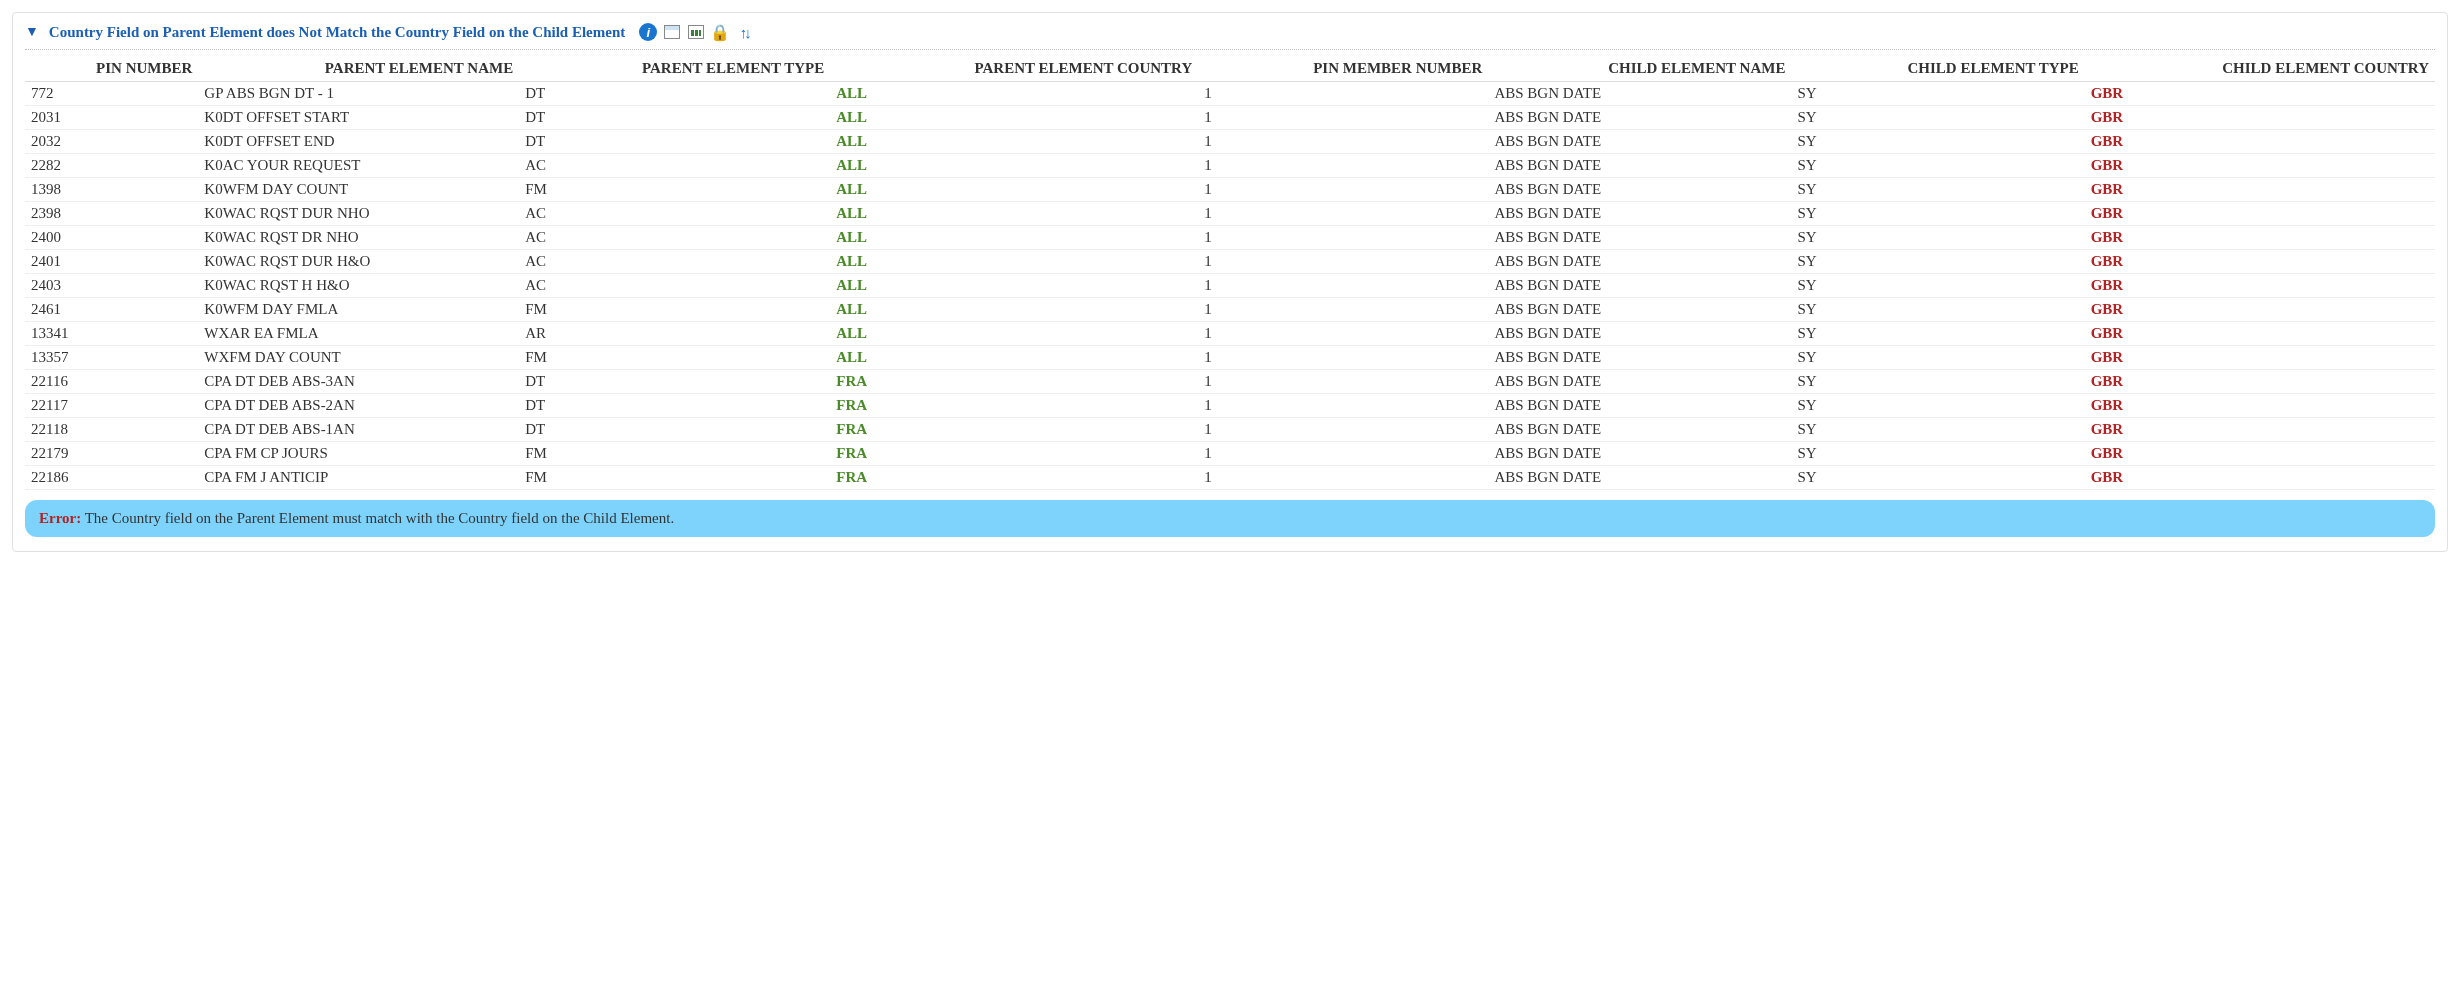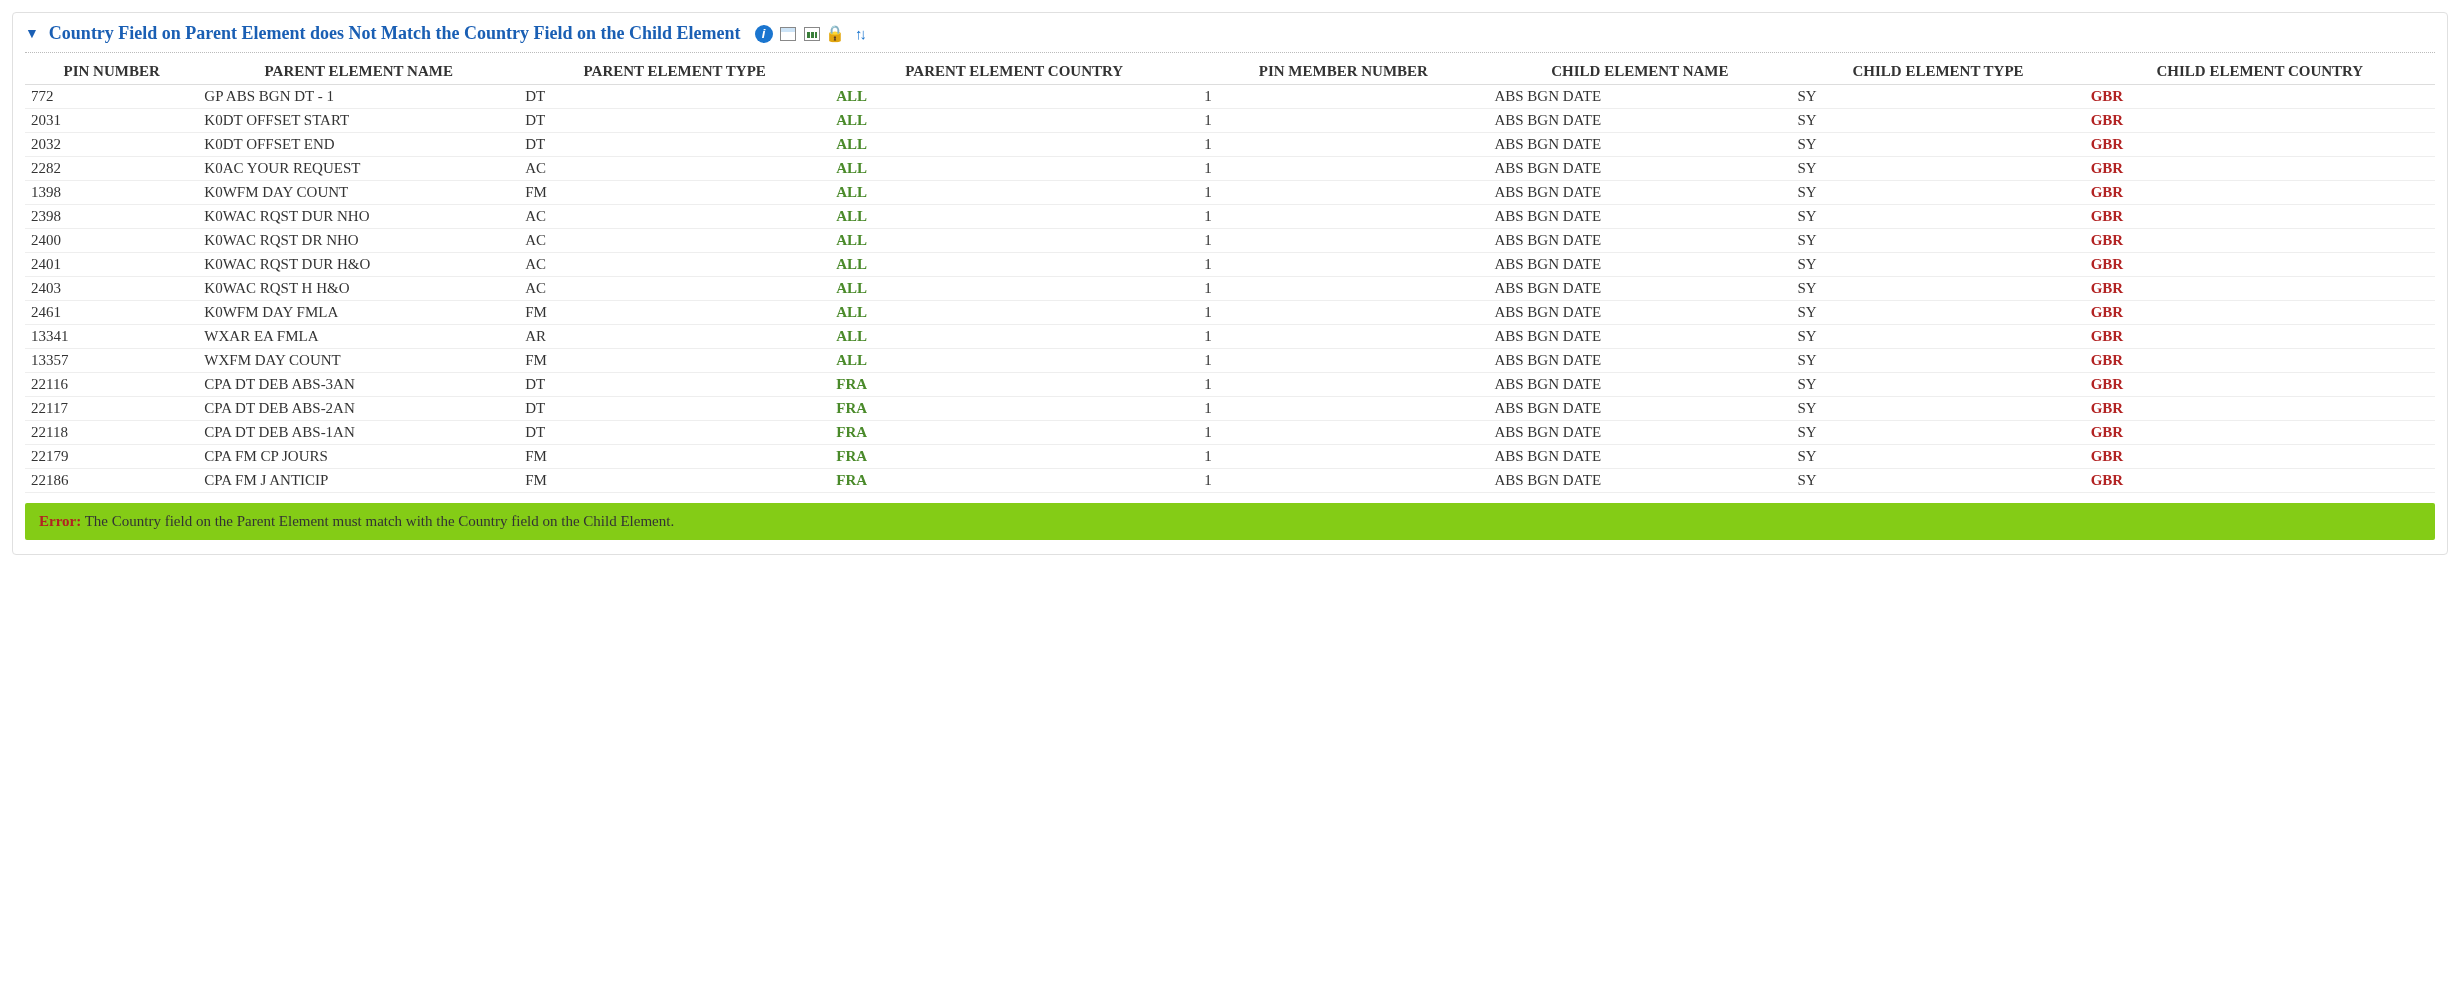--- a/index.html
+++ b/index.html
@@ -25,21 +25,21 @@
     margin-bottom: 6px;
   }
   .collapse-arrow {
     color: #1a5fb4;
     font-size: 14px;
     cursor: pointer;
     user-select: none;
   }
   .panel-title {
     color: #1a5fb4;
-    font-size: 18px;
+    font-size: 15px;
     font-weight: bold;
     font-family: Georgia, serif;
     flex-shrink: 0;
   }
   .toolbar-icons {
     display: flex;
     align-items: center;
     gap: 6px;
     margin-left: 4px;
   }
@@ -89,21 +89,21 @@
     font-size: 15px;
     letter-spacing: -3px;
   }
   table {
     width: 100%;
     border-collapse: collapse;
     font-family: Georgia, serif;
     font-size: 15px;
   }
   thead th {
-    text-align: center;
+    text-align: right;
     font-weight: bold;
     color: #333;
     padding: 4px 6px;
     border-bottom: 1px solid #ddd;
     white-space: nowrap;
     font-size: 15px;
   }
   tbody td {
     padding: 3px 6px;
     border-bottom: 1px solid #eee;
@@ -114,23 +114,23 @@
     color: #4a8a2a;
     font-weight: bold;
     margin-left: 29px;
   }
   .country-child {
     color: #b22222;
     font-weight: bold;
   }
   .error-bar {
     margin-top: 10px;
-    background: #84cc16;
+    background: #7dd3fc;
     padding: 10px 14px;
-    border-radius: 2px;
+    border-radius: 12px;
     font-family: Georgia, serif;
     font-size: 15px;
     color: #333;
   }
   .error-label {
     color: #b22222;
     font-weight: bold;
   }
 </style>
 </head>

